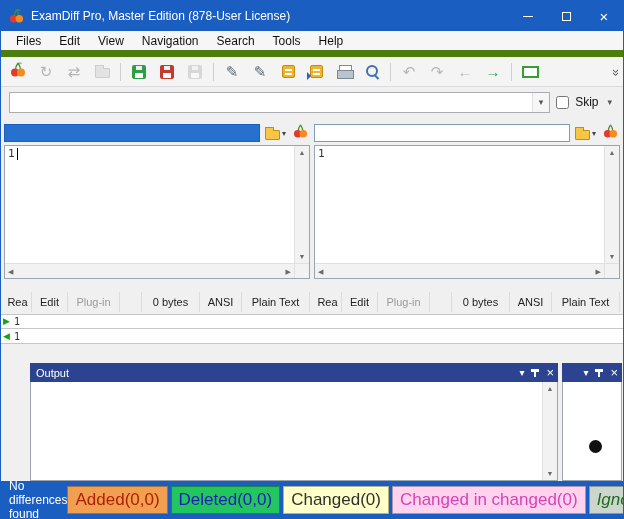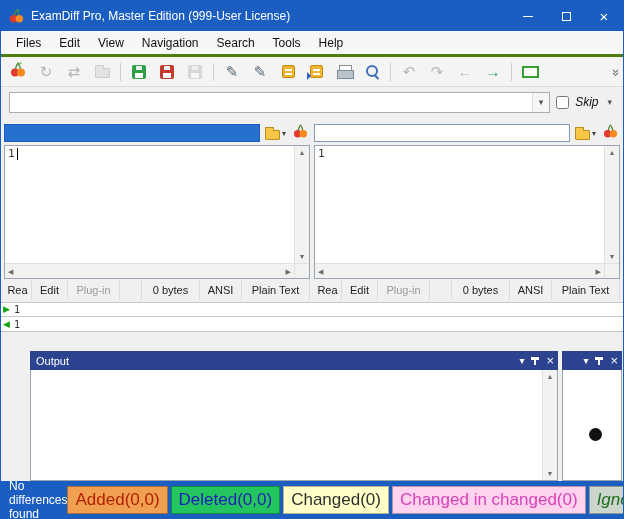--- a/index.html
+++ b/index.html
@@ -19,21 +19,21 @@
   }
   .titlebar .app-icon { display: inline-flex; margin-right: 7px; }
   .titlebar .title { font-size: 12px; }
   .win-controls { margin-left: auto; display: flex; height: 100%; }
   .wc { width: 38px; height: 100%; display: flex; align-items: center; justify-content: center; cursor: default; }
   .min-glyph { width: 10px; height: 1px; background: #fff; display: inline-block; }
   .max-glyph { width: 9px; height: 9px; border: 1px solid #fff; display: inline-block; }
   .wc.close { font-size: 15px; color: #fff; }
   
   .menubar {
-    height: 26px; background: #f6f6f6; border-bottom: 3px solid #4d7c0f;
+    height: 26px; background: #f6f6f6; border-bottom: 7px solid #4d7c0f;
     display: flex; align-items: center; padding-left: 6px; flex: 0 0 auto;
   }
   .menu-item { font-size: 12px; color: #111; padding: 4px 9px; }
   
   .toolbar {
     height: 30px; background: #f4f4f4; border-bottom: 1px solid #dcdcdc;
     display: flex; align-items: center; padding: 0 4px; gap: 2px; flex: 0 0 auto;
   }
   .tb { width: 26px; height: 24px; display: flex; align-items: center; justify-content: center; border-radius: 2px; }
   .tb.dis { opacity: .45; filter: grayscale(1); }
@@ -60,40 +60,40 @@
   .magnifier { position: relative; width: 15px; height: 15px; }
   .magnifier::before { content: ""; position: absolute; left: 1px; top: 1px; width: 8px; height: 8px; border: 2px solid #3f6fb5; border-radius: 50%; }
   .magnifier::after { content: ""; position: absolute; left: 10px; top: 10px; width: 6px; height: 2px; background: #3f6fb5; transform: rotate(45deg); transform-origin: 0 0; }
   .greenrect { width: 17px; height: 12px; background: #fff; border: 2px solid #35a02f; }
   
   .comborow { height: 30px; display: flex; align-items: center; padding: 0 8px; gap: 6px; flex: 0 0 auto; }
   .combo { flex: 1; height: 21px; background: #fff; border: 1px solid #abadb3; display: flex; align-items: center; }
   .combo-text { flex: 1; font-size: 12px; padding-left: 4px; color: #222; }
   .combo-arrow { width: 17px; height: 100%; display: flex; align-items: center; justify-content: center; font-size: 9px; color: #555; border-left: 1px solid #e0e0e0; background: #f6f6f6; }
   .skip-box { width: 13px; height: 13px; }
-  .skip-label { font-size: 12px; color: #111; font-style: italic; }
+  .skip-label { font-size: 12px; color: #111; }
   .skip-chevron { font-size: 9px; color: #555; padding: 0 3px; }
   
   .panes-wrap { padding: 6px 3px 0 3px; flex: 0 0 auto; }
   .panes { display: flex; }
   .pane { width: 306px; display: flex; flex-direction: column; }
   .splitter-v { width: 4px; }
   .pane-header { height: 22px; display: flex; align-items: center; gap: 3px; padding-bottom: 2px; }
   .path-box { flex: 1; height: 18px; border: 1px solid #7f9db9; background: #fff; }
   .path-box.selected { background: #2571cd; border-color: #1b5ec2; }
   .hdr-btn { height: 20px; display: flex; align-items: center; justify-content: center; padding: 0 2px; }
   .mini-arrow { font-size: 8px; color: #444; margin-left: 2px; }
   .editor { height: 134px; border: 1px solid #9aa5b1; background: #fff; display: grid; grid-template-columns: 1fr 15px; grid-template-rows: 1fr 15px; }
   .ed-body { position: relative; font-family: "DejaVu Sans Mono", monospace; font-size: 11px; color: #333; padding: 1px 0 0 3px; overflow: hidden; }
   .caret { display: inline-block; width: 1px; height: 12px; background: #000; vertical-align: text-bottom; margin-left: 2px; }
   .vscroll { border-left: 1px solid #e0e0e0; background: #f2f2f2; display: flex; flex-direction: column; justify-content: space-between; align-items: center; }
   .hscroll { border-top: 1px solid #e0e0e0; background: #f2f2f2; display: flex; justify-content: space-between; align-items: center; }
   .sb-arrow { font-size: 7px; color: #6a6a6a; padding: 3px; line-height: 1; }
   .sb-corner { background: #f2f2f2; border-left: 1px solid #e0e0e0; border-top: 1px solid #e0e0e0; }
-  .pane-status { height: 20px; margin-top: 1px; background: #f0f0f0; display: flex; align-items: stretch; font-size: 11px; color: #222; }
+  .pane-status { height: 20px; margin-top: 13px; background: #f0f0f0; display: flex; align-items: stretch; font-size: 11px; color: #222; }
   .seg { display: flex; align-items: center; justify-content: center; border-right: 1px solid #dcdcdc; overflow: hidden; white-space: nowrap; }
   .seg.gray { color: #9a9a9a; }
   .seg-spacer { flex: 1; border-right: 1px solid #dcdcdc; }
   
   .diff-rows { flex: 0 0 auto; padding-top: 2px; }
   .diff-row { height: 15px; background: #fff; border-top: 1px solid #c6c6c6; border-bottom: 1px solid #c6c6c6; display: flex; align-items: center; padding-left: 2px; gap: 4px; }
   .diff-arrow { font-size: 9px; color: #13a513; line-height: 1; }
   .diff-line-num { font-family: "DejaVu Sans Mono", monospace; font-size: 10px; color: #333; }
   .mid-gap { height: 19px; flex: 0 0 auto; }
   
@@ -126,21 +126,21 @@
   <div class="titlebar">
     <span class="app-icon">
       <svg width="15" height="15" viewBox="0 0 16 16">
         <path d="M8 1 C6.5 3 5.5 5.5 5.5 8" fill="none" stroke="#4c8a2f" stroke-width="1.3"></path>
         <path d="M8 1 C9.5 3 10.5 5.5 10.5 8" fill="none" stroke="#4c8a2f" stroke-width="1.3"></path>
         <path d="M8 1 C9.5 .3 11 .3 12.5 1.3 C10.5 2 9.5 1.8 8 1 Z" fill="#5da63a"></path>
         <circle cx="5" cy="10.5" r="4" fill="#e23b2e"></circle>
           <circle cx="11" cy="10.5" r="4" fill="#f68a1f"></circle>
       </svg>
     </span>
-    <span class="title">ExamDiff Pro, Master Edition (999-User License)</span>
+    <span class="title">ExamDiff Pro, Master Edition (878-User License)</span>
     <div class="win-controls">
       <span class="wc">
           <span class="min-glyph"></span>
         </span>
       <span class="wc">
           <span class="max-glyph"></span>
         </span>
       <span class="wc close">×</span>
     </div>
   </div>

